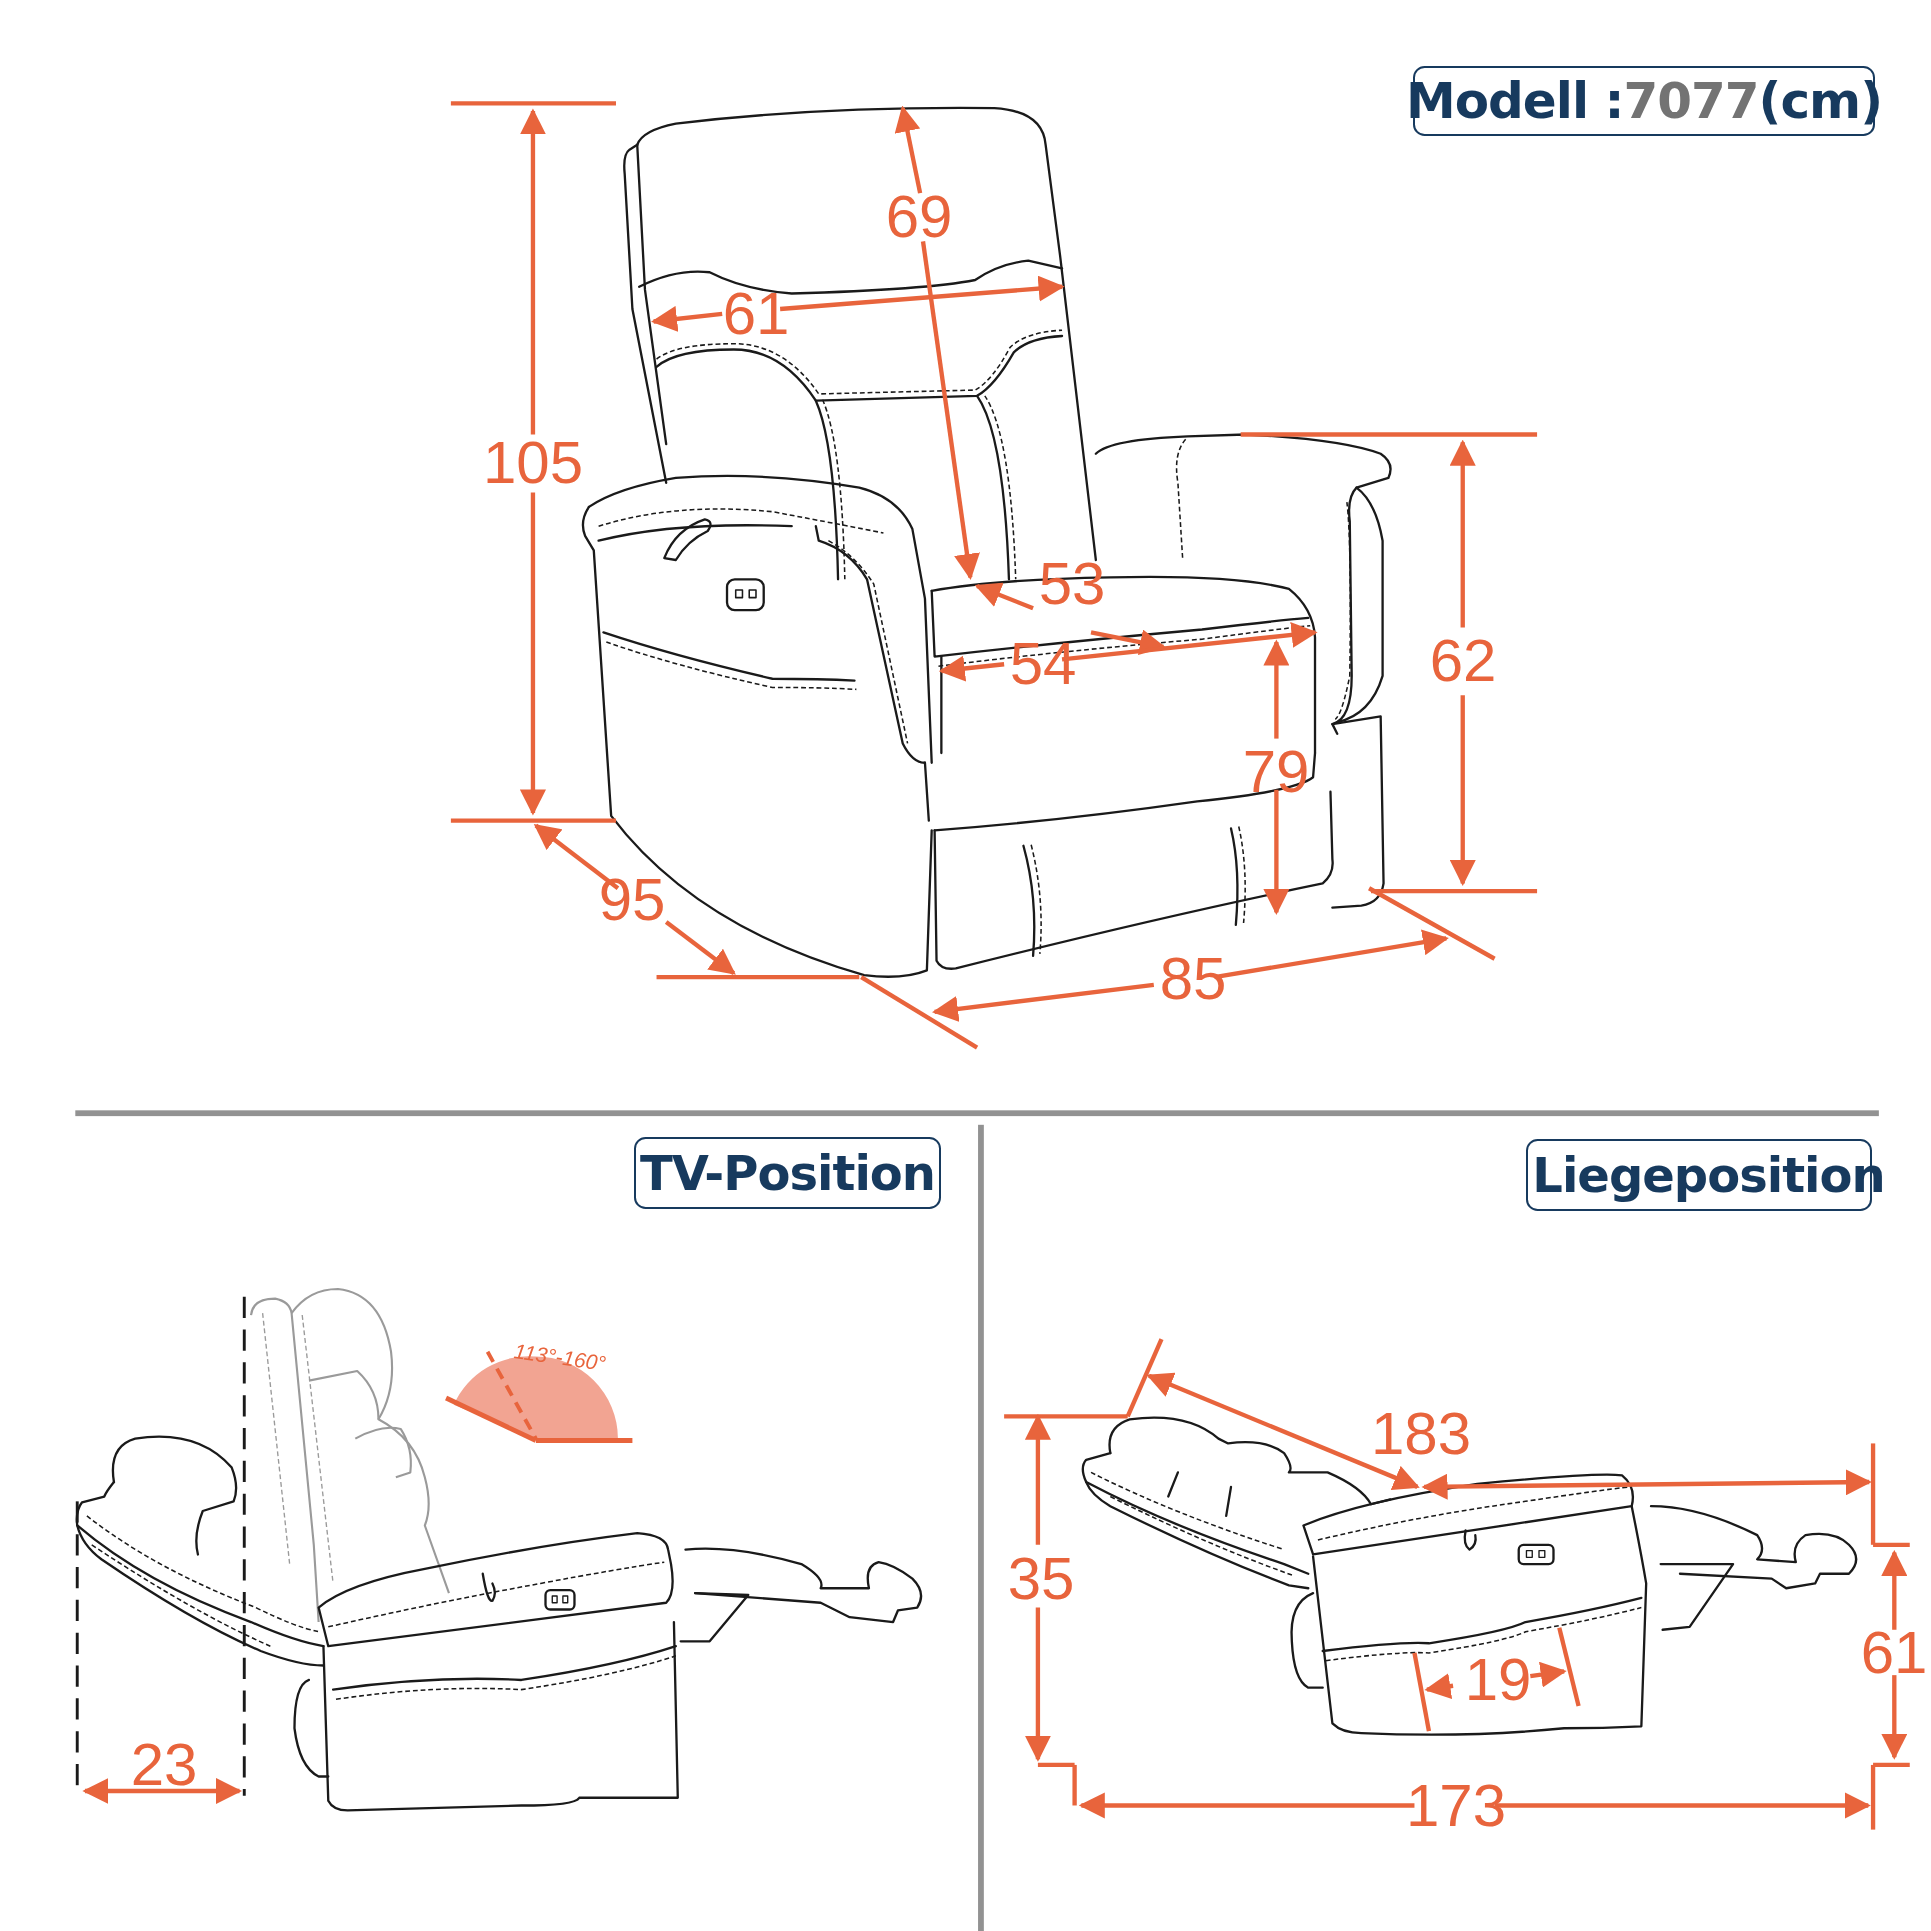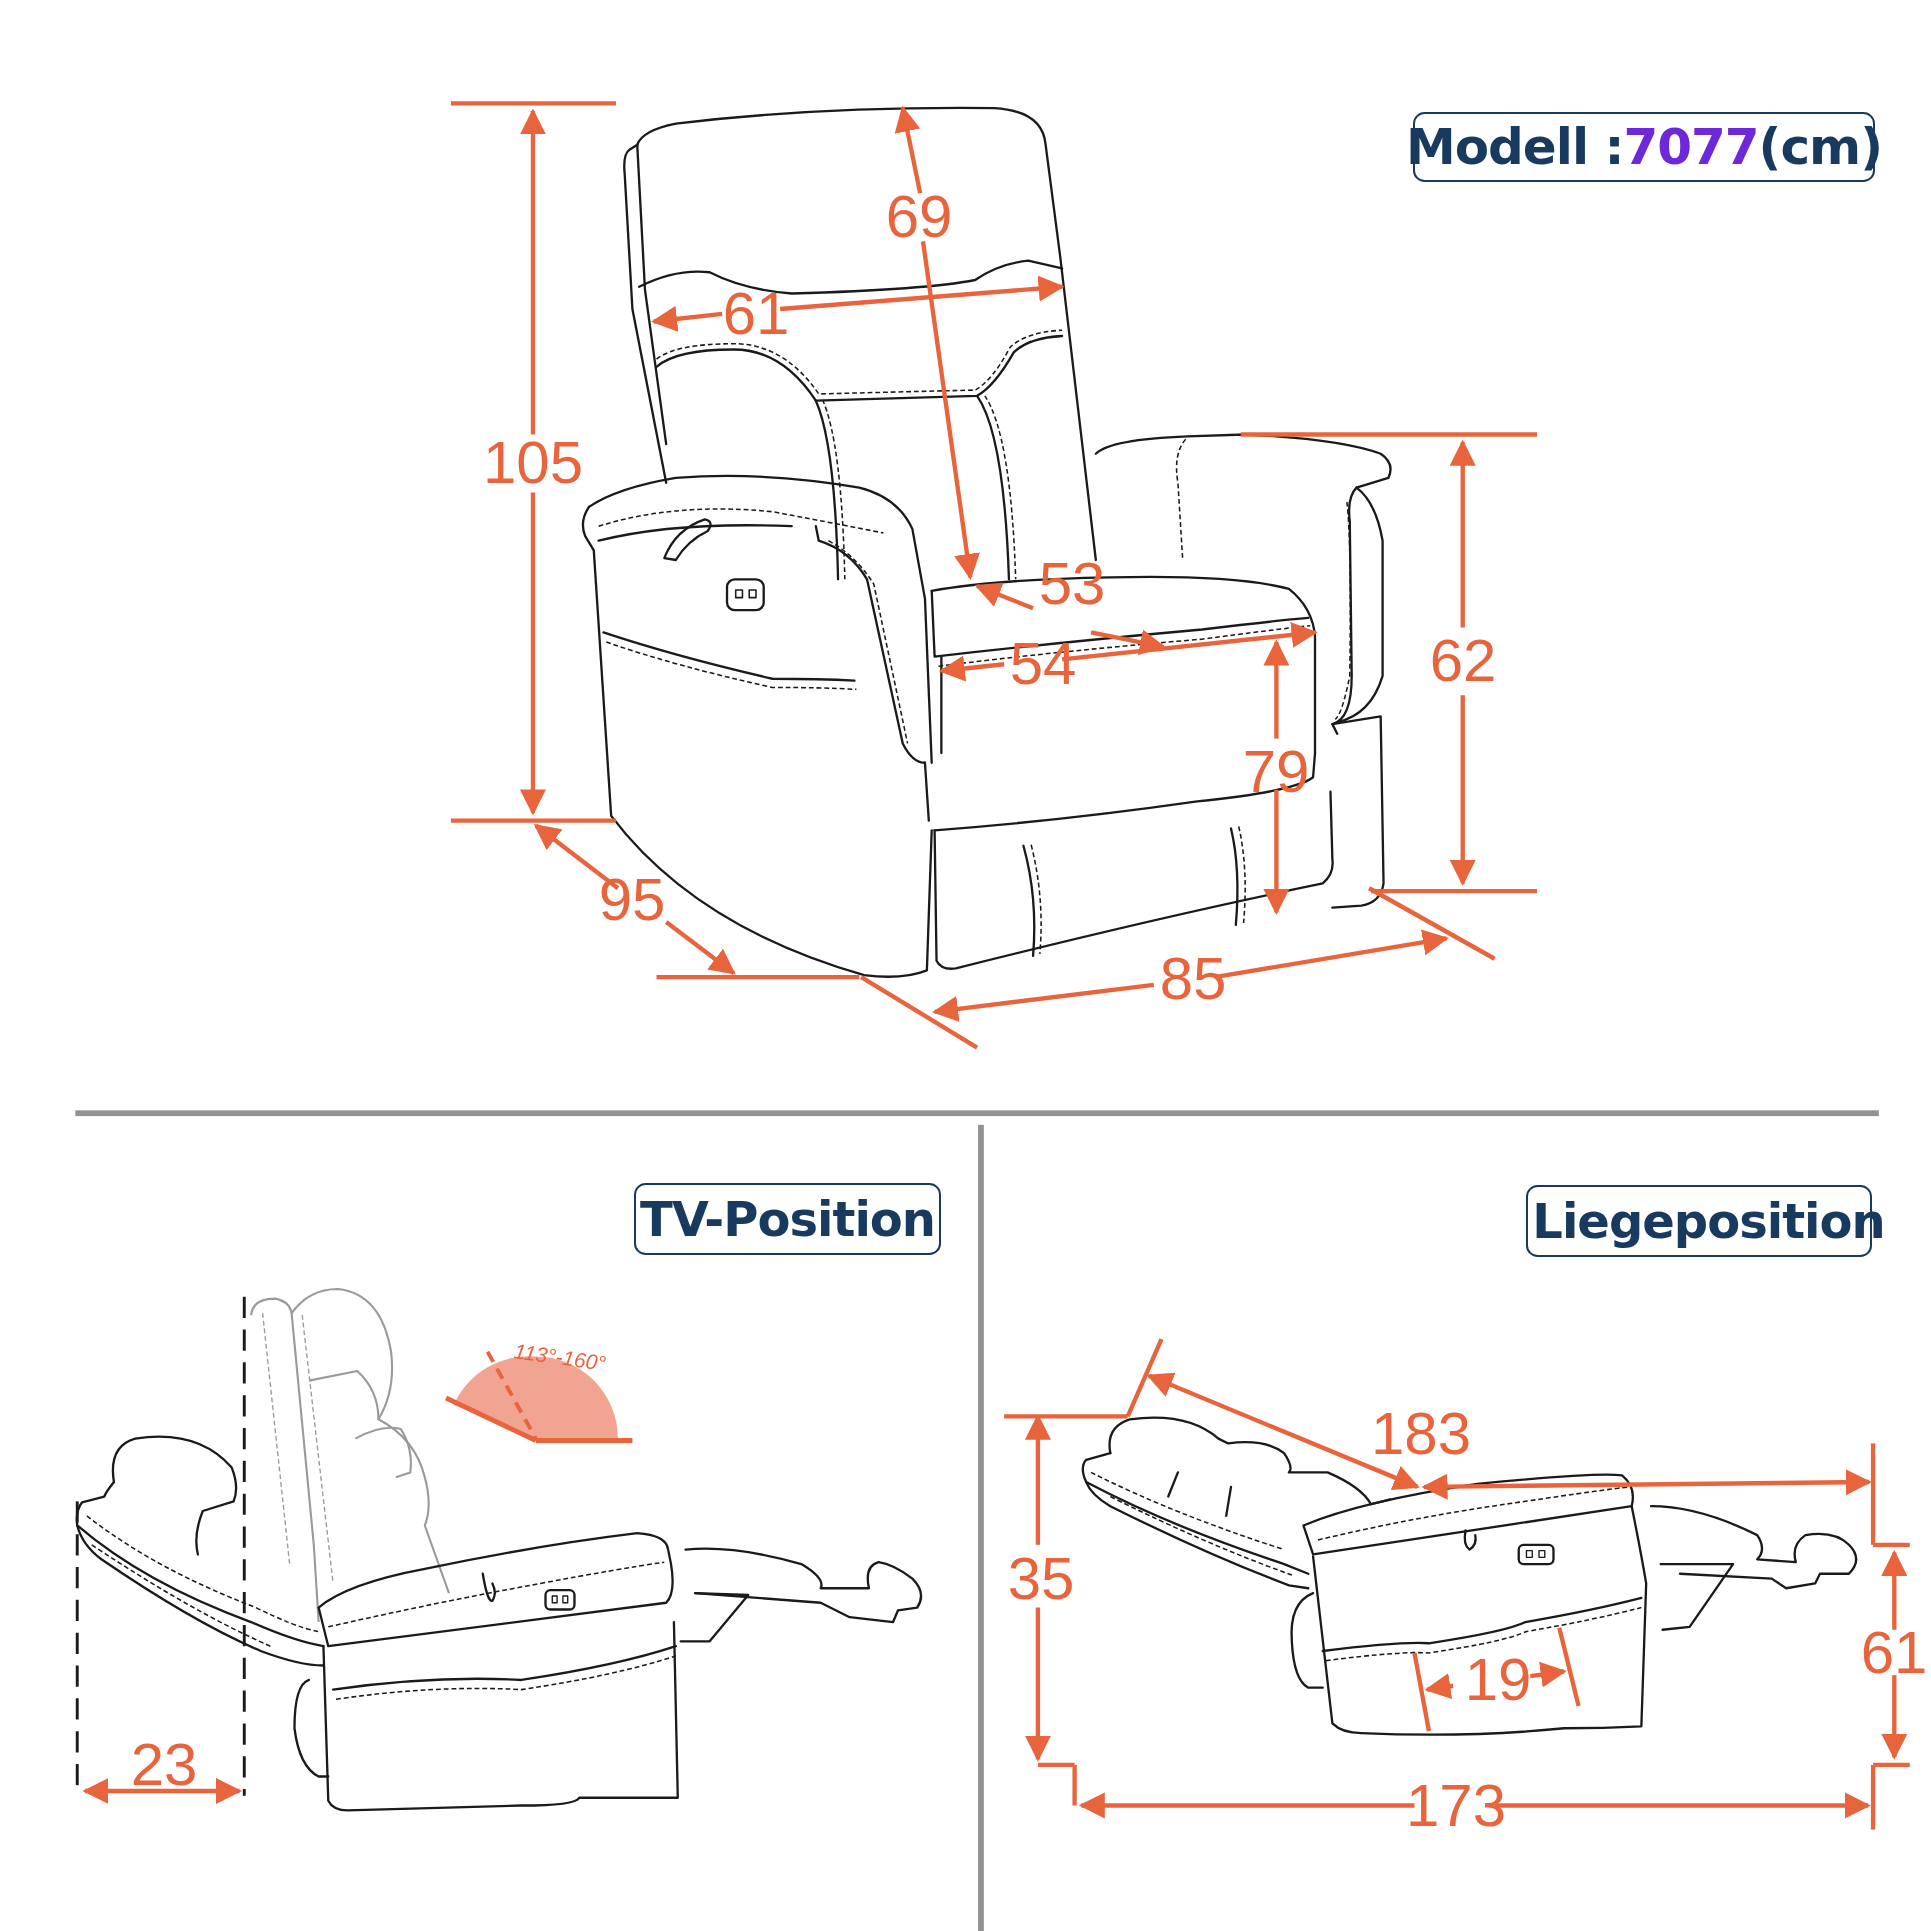--- a/index.html
+++ b/index.html
@@ -2,22 +2,22 @@
 <html><head>
 <meta charset="utf-8">
 <style>
   html, body { margin:0; padding:0; background:#ffffff; }
   body { width:1931px; height:1931px; position:relative; overflow:hidden;
          font-family:"Liberation Sans", sans-serif; }
   #stage { position:absolute; left:0; top:0; width:1931px; height:1931px; }
   .title-box { position:absolute; border:2.9px solid #173a5e; border-radius:11.6px;
                background:#fff; color:#173a5e; font-family:"DejaVu Sans", sans-serif;
                font-weight:bold; display:flex; align-items:center; justify-content:center;
-               white-space:nowrap; letter-spacing:-1px; box-sizing:border-box;margin-top:46px; }
-  .title-box .accent { color:#6d28d9; }
+               white-space:nowrap; letter-spacing:-1px; box-sizing:border-box; }
+  .title-box .accent { color:#737373; }
   .dim { position:absolute; color:#e8643c; font-family:"Liberation Sans", sans-serif;
          font-size:60px; line-height:1; white-space:nowrap; transform:translate(-50%,-50%);
          background:transparent; }
   .dim.small { font-size:21px; font-style:italic; }
   .ln { fill:none; stroke:#1a1a1a; stroke-width:2.4; stroke-linejoin:round; stroke-linecap:round; }
   .st { fill:none; stroke:#1a1a1a; stroke-width:1.6; stroke-dasharray:5 3; }
   .gl { fill:none; stroke:#9a9a9a; stroke-width:2.2; stroke-linejoin:round; }
   .gs { fill:none; stroke:#9a9a9a; stroke-width:1.4; stroke-dasharray:5 3; }
   .dl { stroke:#e8643c; stroke-width:4.5; fill:none; }
   .ah { fill:#e8643c; }

